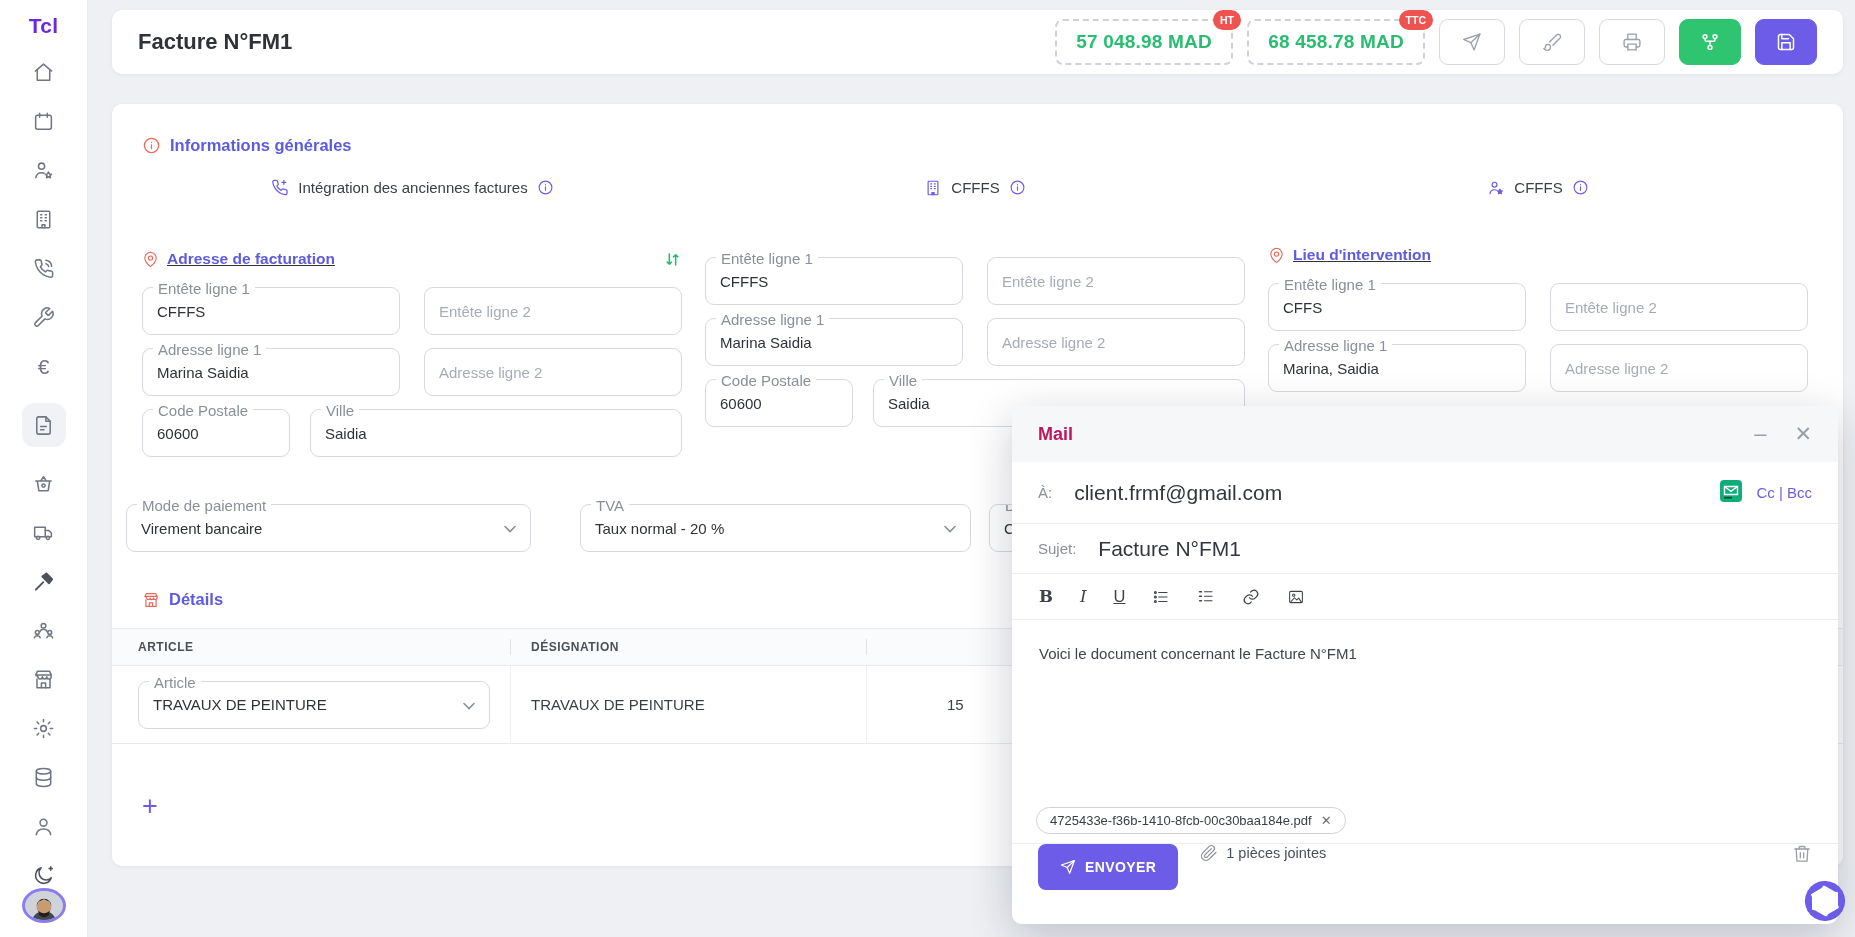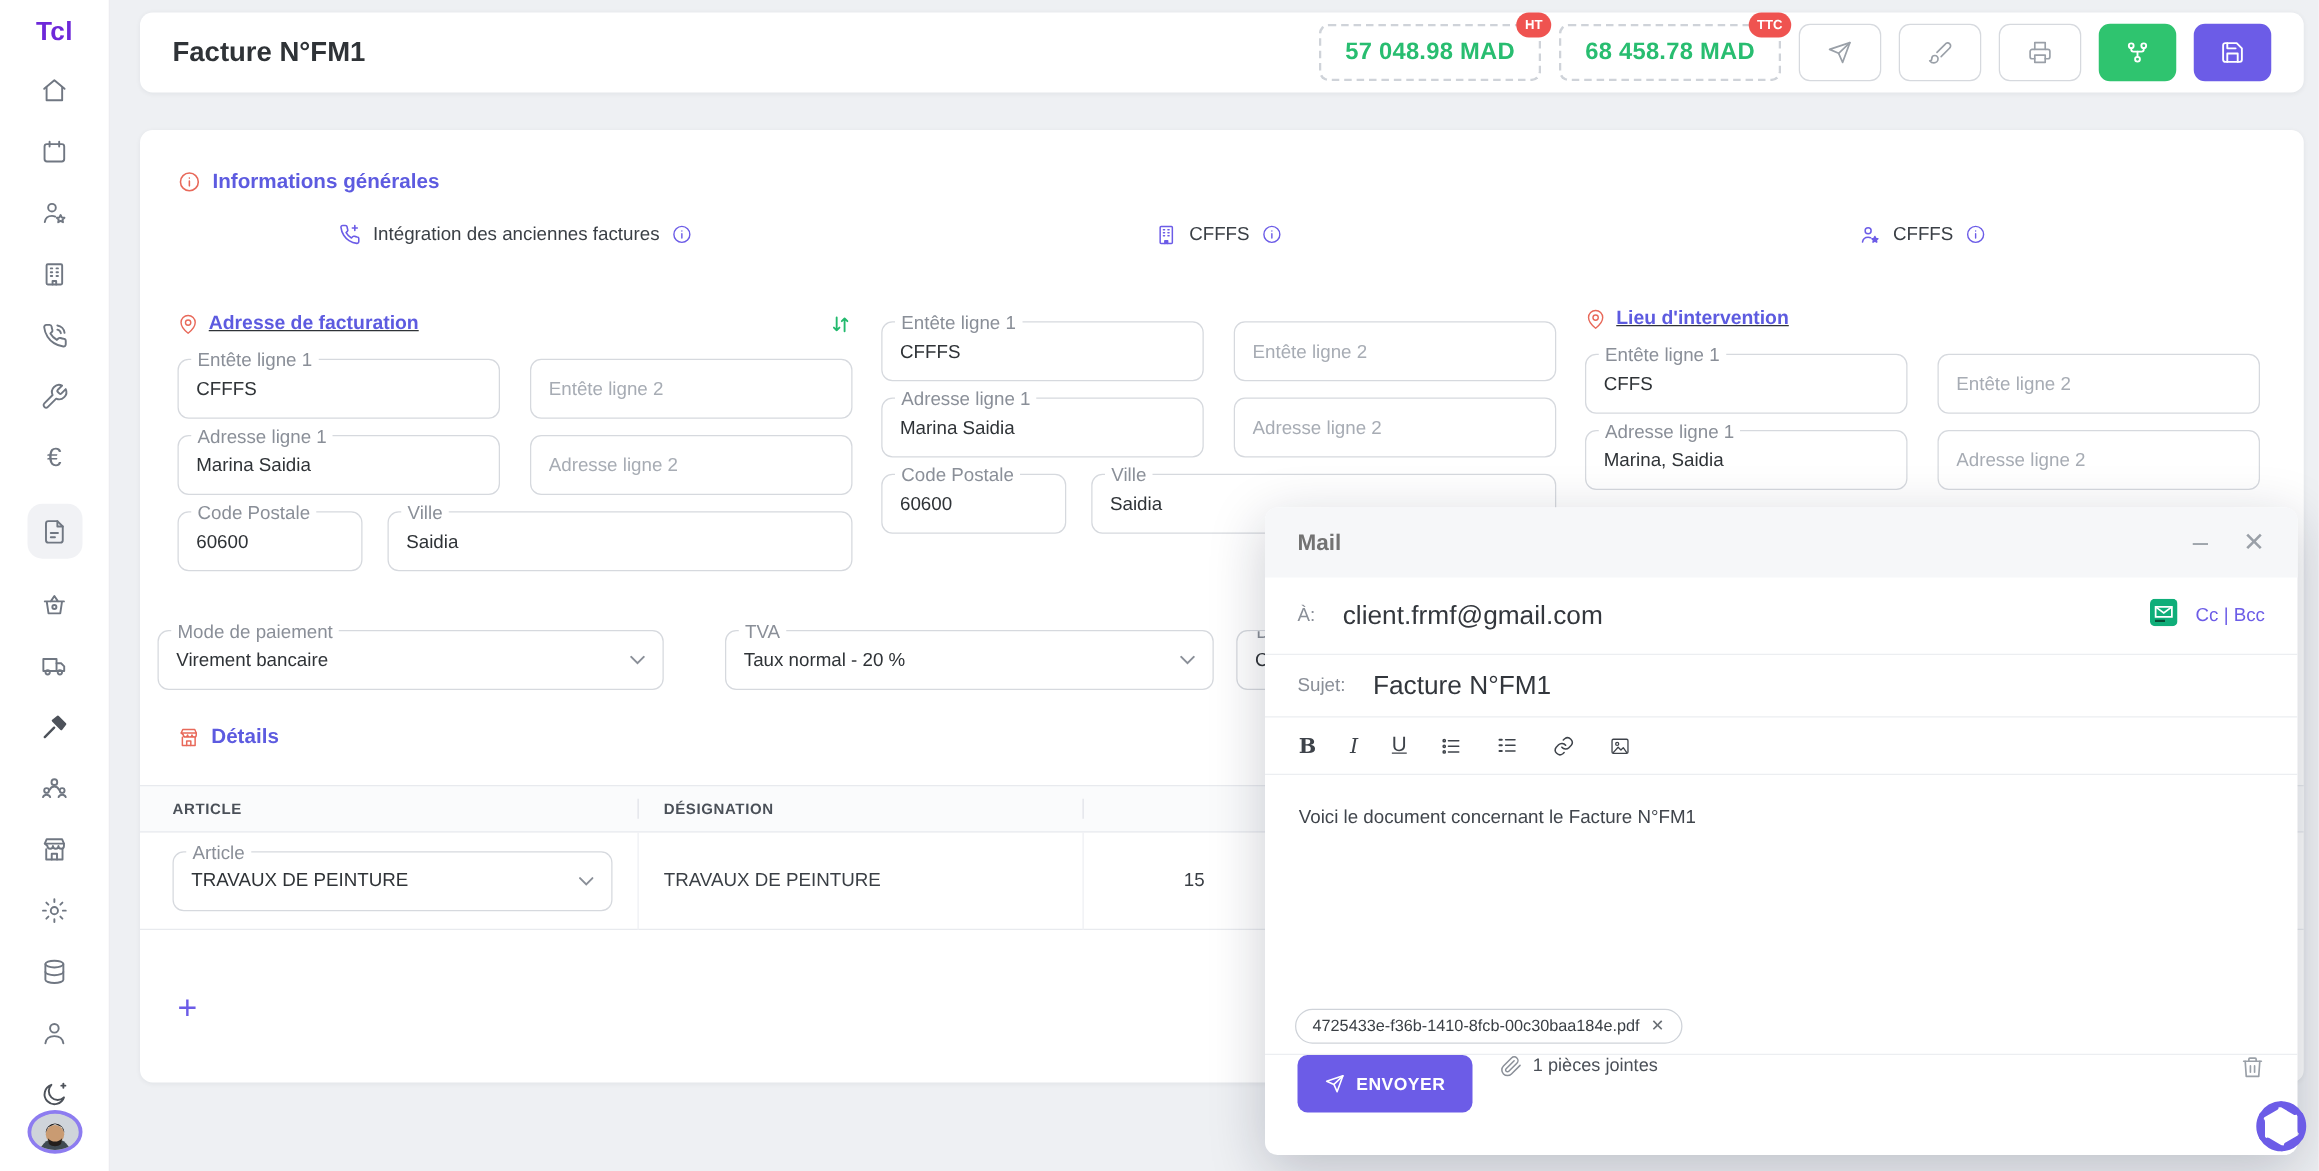--- a/index.html
+++ b/index.html
@@ -48,37 +48,37 @@
   .field label { position:absolute; top:-8px; left:10px; background:#fff; padding:0 5px; font-size:15px; color:#8a8f98; }
   .field input { width:100%; height:100%; border:none; outline:none; background:transparent; border-radius:9px; padding:0 14px; font-size:15px; color:#2f3337; font-family:inherit; }
   .field input::placeholder { color:#a7acb4; }
   .field.w-zip { flex:0 0 148px; }
   .field.w-city { flex:1; }
   .select { display:flex; align-items:center; }
   .select .sel-value { padding:0 14px; font-size:15px; color:#2f3337; flex:1; white-space:nowrap; overflow:hidden; }
   .select .caret { margin-right:14px; color:#8a8f98; }
   .pay-row { position:absolute; top:400px; left:0; width:100%; height:48px; }
   .pay-row .field { position:absolute; }
-  .details-title { top:476px; }
+  .details-title { top:486px; }
   
   .itable { position:absolute; left:0; top:524px; width:100%; }
   .it-head { height:38px; background:#fafbfc; border-top:1px solid #e8eaee; border-bottom:1px solid #e8eaee; display:flex; align-items:center; font-size:12px; font-weight:700; letter-spacing:.5px; color:#4a5058; }
   .it-row { height:78px; display:flex; align-items:center; border-bottom:1px solid #e8eaee; font-size:15px; color:#3a3f45; }
   .c1 { width:398px; padding-left:26px; }
   .c2 { width:355px; padding-left:20px; }
   .c3 { flex:1; padding-left:80px; }
   .vsep { width:1px; height:16px; background:#dfe2e7; }
   .it-row .vsep { height:78px; background:#eef0f3; }
   .row-select { width:352px; }
   .add-line { position:absolute; left:30px; top:690px; width:26px; height:26px; color:#6c5ce7; font-size:27px; font-weight:500; cursor:pointer; line-height:24px; }
 
   
   .mail { position:absolute; left:1012px; top:406px; width:826px; height:518px; background:#fff; border-radius:10px; box-shadow:0 12px 45px rgba(20,25,50,.22); z-index:40; display:flex; flex-direction:column; }
   .m-head { height:56px; background:#f6f7f9; border-radius:10px 10px 0 0; display:flex; align-items:center; padding:0 26px; }
-  .m-head .mt { font-size:18px; font-weight:700; color:#737373; }
+  .m-head .mt { font-size:18px; font-weight:700; color:#be185d; }
   .m-head .sp { flex:1; }
   .m-min { color:#9aa0a8; font-size:22px; cursor:pointer; margin-right:28px; line-height:10px; }
   .m-close { color:#9aa0a8; font-size:21px; cursor:pointer; }
   .m-row { display:flex; align-items:center; padding:0 26px; border-bottom:1px solid #eceef1; }
   .m-to { height:62px; }
   .m-subj { height:50px; }
   .m-label { color:#8a8f98; font-size:15px; }
   .m-val { color:#33373d; font-size:21px; margin-left:22px; }
   .m-to .sp { flex:1; }
   .ccbcc { color:#6c5ce7; font-size:15px; margin-left:14px; cursor:pointer; }

